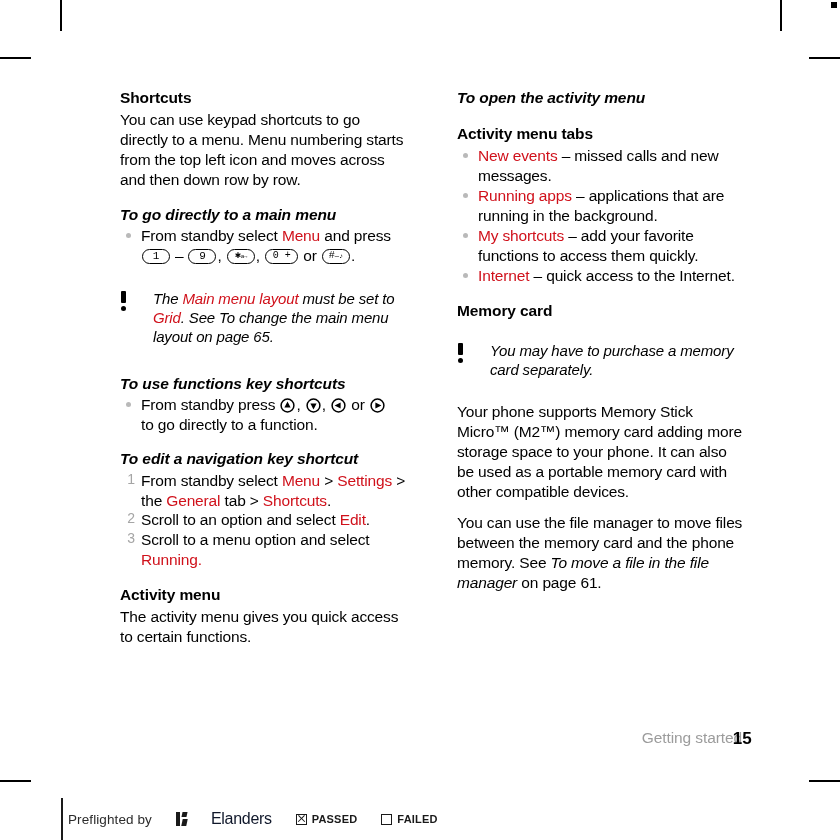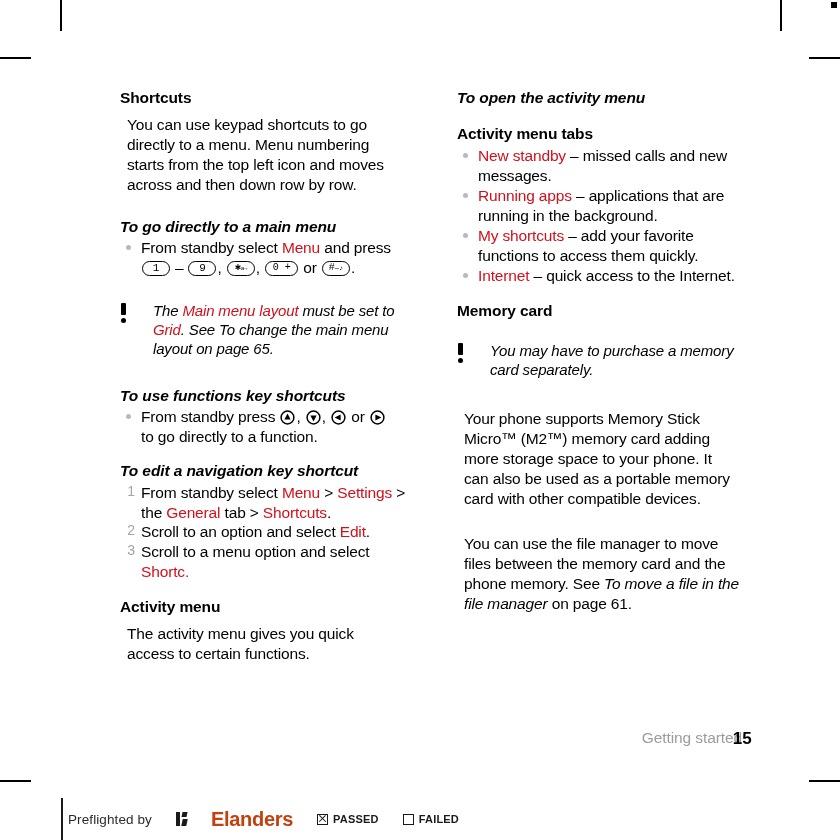--- a/index.html
+++ b/index.html
@@ -47,21 +47,21 @@
     font-size: 15.5px;
     font-weight: bold;
     font-style: italic;
     margin: 0 0 1px 0;
     line-height: 1.30;
     letter-spacing: -0.1px;
   }
   p.body {
     font-size: 15.5px;
     line-height: 1.285;
-    margin: 7px;
+    margin: 0;
     letter-spacing: -0.15px;
   }
   .sp-lg { height: 15px; }
   .sp-md { height: 11px; }
   .sp-sm { height: 6px; }
 
   .link { color: #d0111b; }
   .ital { font-style: italic; }
 
   
@@ -211,23 +211,23 @@
     position: relative;
     width: 11px; height: 14px;
     vertical-align: -2px;
   }
   .pf-logo-mark i {
     position: absolute;
     background: #1a1a1a;
     display: block;
   }
   .pf-brand {
-    font-size: 20px;
-    font-weight: bold;
-    color: #c2410c;
+    font-size: 16px;
+    font-weight: normal;
+    color: #0f172a;
     letter-spacing: -0.3px;
   }
   .pf-state {
     display: flex;
     align-items: center;
     gap: 5px;
     font-size: 11px;
     font-weight: bold;
     letter-spacing: 0.2px;
     color: #1a1a1a;
@@ -322,40 +322,40 @@
       <span>From standby select </span><span class="link">Menu</span><span> &gt; </span><span class="link">Settings</span><span> &gt; the </span><span class="link">General</span><span> tab &gt; </span><span class="link">Shortcuts</span><span>.</span>
     </div>
 
     <div class="num-row">
       <span class="num">2</span>
       <span>Scroll to an option and select </span><span class="link">Edit</span><span>.</span>
     </div>
 
     <div class="num-row">
       <span class="num">3</span>
-      <span>Scroll to a menu option and select </span><span class="link">Shortc.</span>
+      <span>Scroll to a menu option and select </span><span class="link">Running.</span>
     </div>
 
     <div class="sp-lg"></div>
 
     <h3 class="sec">Activity menu</h3>
     <p class="body">The activity menu gives you quick access to certain functions.</p>
   </div>
 
   <div class="col col-right">
 
     <h4 class="task">To open the activity menu</h4>
 
     <div class="sp-lg"></div>
 
     <h3 class="sec">Activity menu tabs</h3>
 
     <div class="bullet-row">
       <span class="dot"></span>
-      <span class="link">New standby</span><span> – missed calls and new messages.</span>
+      <span class="link">New events</span><span> – missed calls and new messages.</span>
     </div>
     <div class="bullet-row">
       <span class="dot"></span>
       <span class="link">Running apps</span><span> – applications that are running in the background.</span>
     </div>
     <div class="bullet-row">
       <span class="dot"></span>
       <span class="link">My shortcuts</span><span> – add your favorite functions to access them quickly.</span>
     </div>
     <div class="bullet-row">

